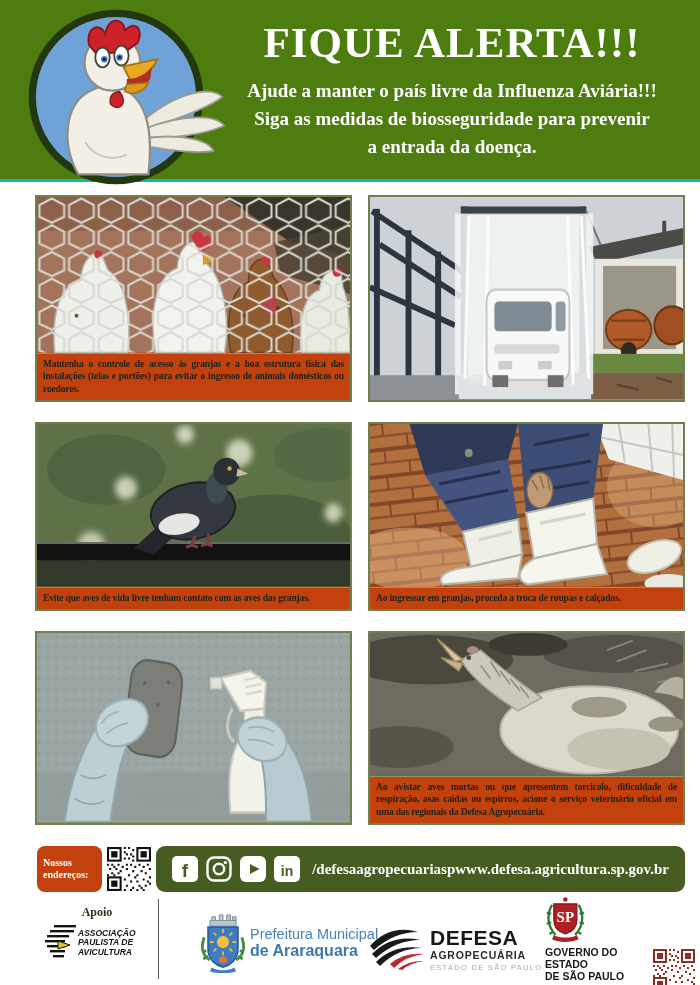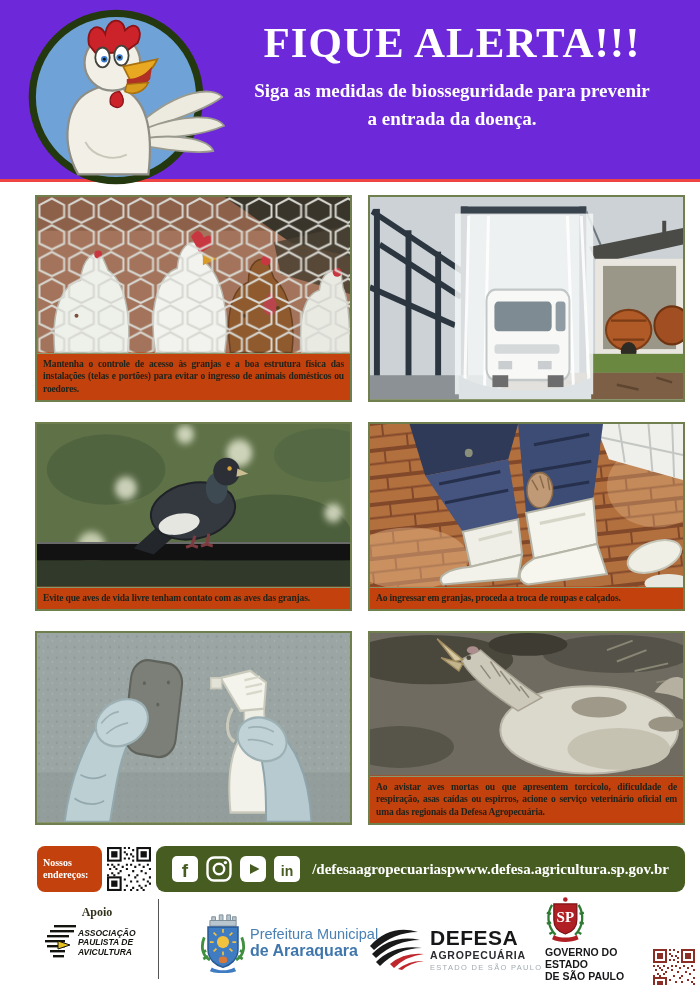--- a/index.html
+++ b/index.html
@@ -1,19 +1,19 @@
 <!DOCTYPE html>
 <html><head>
 <meta charset="utf-8">
 <style>
   html,body{margin:0;padding:0;background:#ffffff;}
   .poster{position:relative;width:700px;height:985px;background:#ffffff;overflow:hidden;
           font-family:"Liberation Serif",serif;}
   
-  .header{position:relative;height:179px;background:#6d28d9;border-bottom:3px solid #ef4444;}
+  .header{position:relative;height:179px;background:#4d7c0f;border-bottom:3px solid #14b8a6;}
   .badge{position:absolute;top:5px;left:26px;width:180px;height:184px;z-index:3;}
   .badge svg{overflow:visible;}
   .header-text{position:absolute;left:212px;right:8px;top:20px;text-align:center;color:#ffffff;z-index:2;}
   .title{font-size:43px;font-weight:bold;letter-spacing:1px;line-height:1.05;}
   .subtitle{margin-top:12px;font-size:19px;font-weight:bold;line-height:28px;}
   
   .rows{padding:13px 15px 0 35px;}
   .row{display:flex;gap:16px;margin-bottom:20px;}
   .panel{width:317px;box-sizing:border-box;border:2px solid #6f7f4d;background:#c2410c;
          display:flex;flex-direction:column;}
@@ -93,20 +93,21 @@
         <path d="M108,66 L146,58 C140,72 128,80 116,82 Z" fill="#e8a821" stroke="#a8700e" stroke-width="2"></path>
         <path d="M112,80 C124,80 134,74 140,66 L138,80 C130,90 118,92 112,88 Z" fill="#b03026"></path>
         <path d="M112,86 L136,84 C130,96 118,98 110,94 Z" fill="#d89b1c" stroke="#a8700e" stroke-width="1.5"></path>
 
         <path d="M104,94 C114,106 104,118 94,108 C92,100 96,94 104,94 Z" fill="#cc2229" stroke="#8a1418" stroke-width="1.5"></path>
       </svg>
     </div>
     <div class="header-text">
       <div class="title">FIQUE ALERTA!!!</div>
       <div class="subtitle">
+        <span style="display:block">Ajude a manter o país livre da Influenza Aviária!!!</span>
         <span style="display:block">Siga as medidas de biosseguridade para prevenir</span>
         <span style="display:block">a entrada da doença.</span>
       </div>
     </div>
   </div>
 
   <div class="rows">
 
     <div class="row row1">
 

